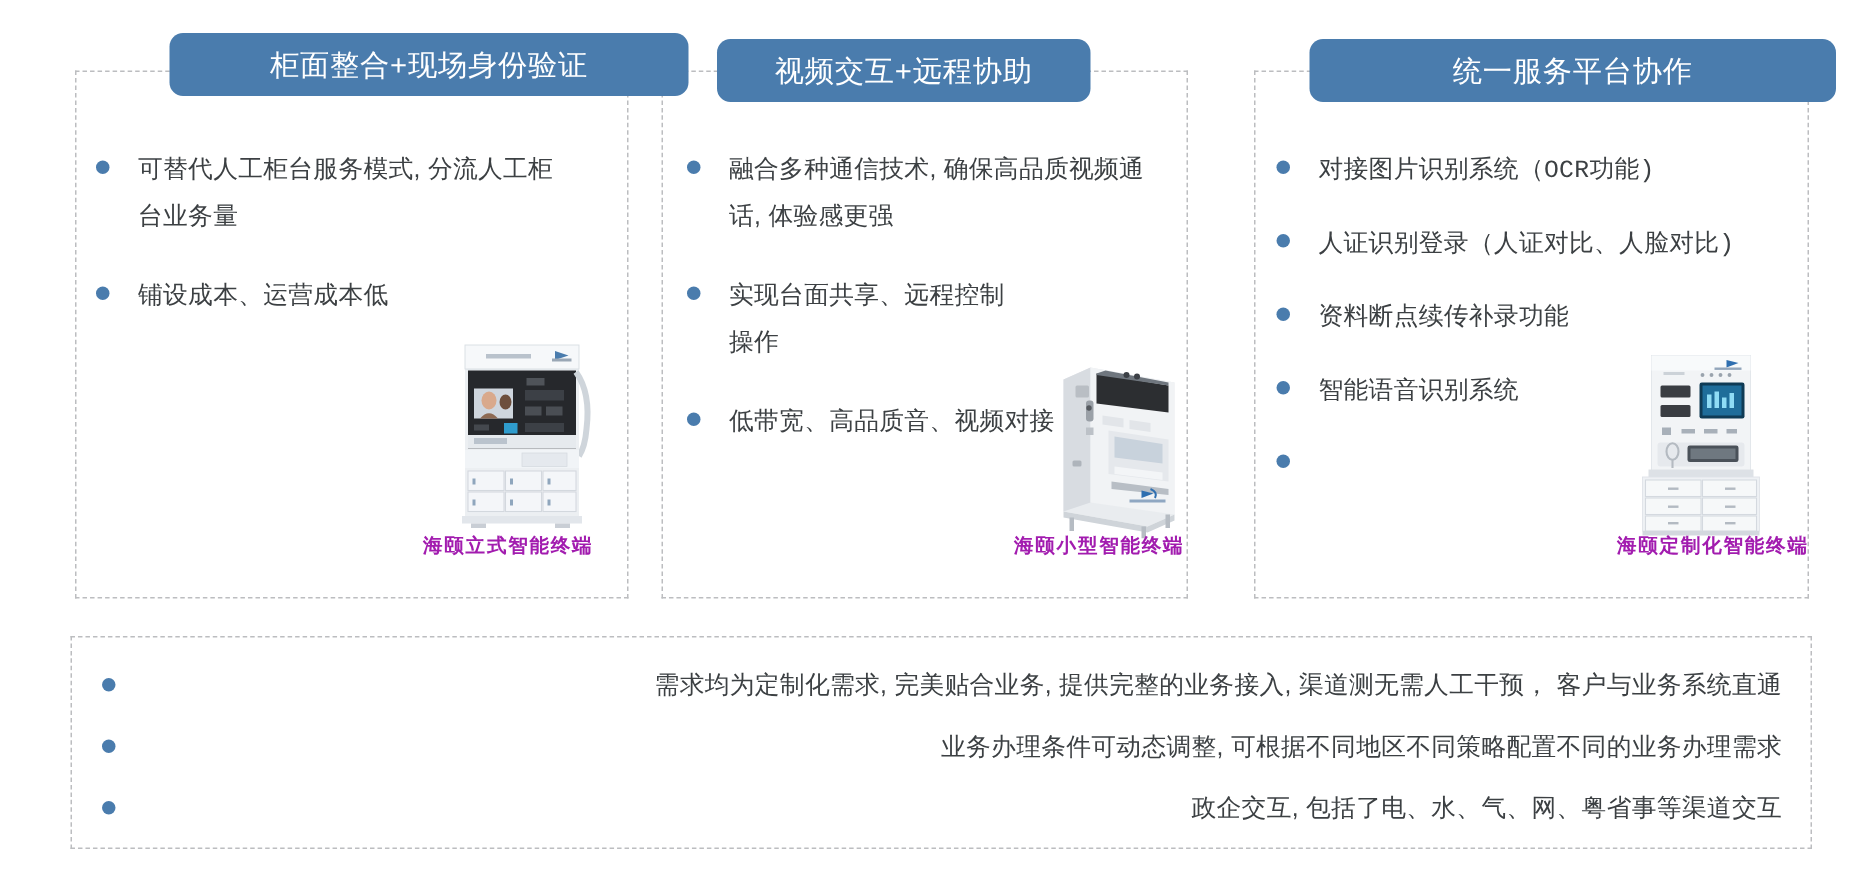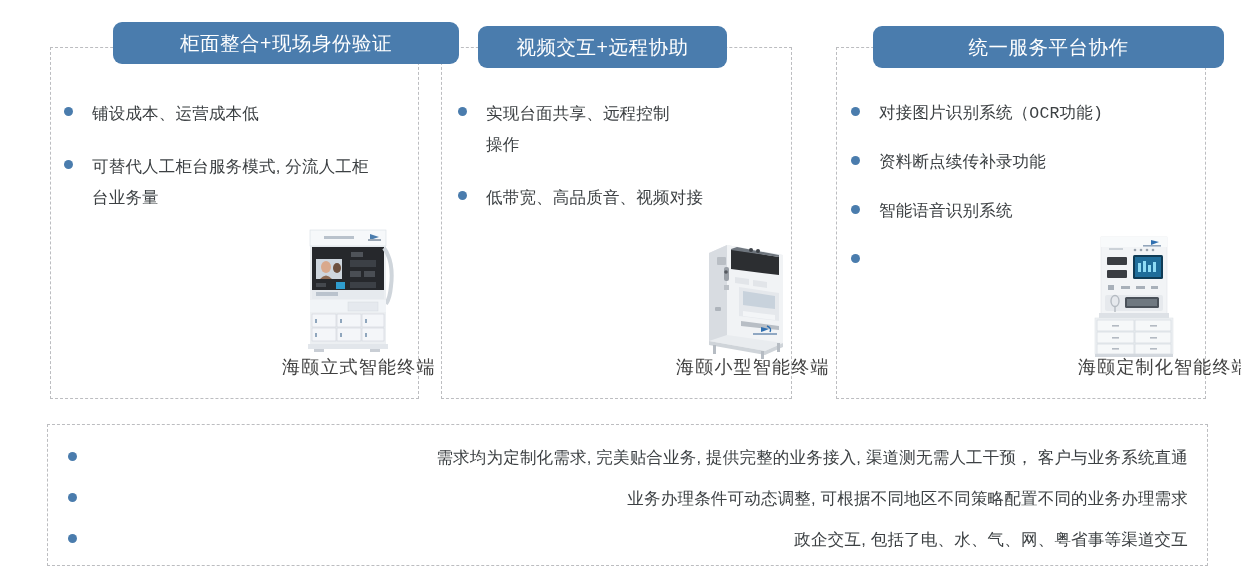--- a/index.html
+++ b/index.html
@@ -79,25 +79,26 @@
   .w-narrow { max-width: 208px; }
   .w-mid    { max-width: 210px; }
 
   
   .device {
     position: absolute;
     z-index: 2;
   }
   .caption {
     position: absolute;
-    font-size: 18px;
-    color: #404040;
+    font-size: 13px;
+    color: #a21caf;
     letter-spacing: 1.2px;
     white-space: nowrap;
     z-index: 4;
+    font-weight: bold;
   }
   .cap1 { left: 282px;  top: 355px; }
   .cap2 { left: 676px;  top: 355px; }
   .cap3 { left: 1062px; top: 355px; margin-left: 16px; }
 
   
   .bottom-panel {
     position: absolute;
     left: 47px;
     top: 424px;
@@ -126,25 +127,25 @@
 <body>
 
 <div id="root">
 
   <div class="card c1"></div>
   <div class="pill p1">柜面整合+现场身份验证</div>
 
   <div class="bullets b1">
     <div class="bullet">
       <span class="dot"></span>
+      <span class="btext w-narrow" style="max-width:290px">可替代人工柜台服务模式, 分流人工柜台业务量</span>
+    </div>
+    <div class="bullet">
+      <span class="dot"></span>
       <span class="btext">铺设成本、运营成本低</span>
-    </div>
-    <div class="bullet">
-      <span class="dot"></span>
-      <span class="btext w-narrow" style="max-width:290px">可替代人工柜台服务模式, 分流人工柜台业务量</span>
     </div>
   </div>
 
   <svg class="device" style="left:296px; top:226px;" width="108" height="128" viewBox="0 0 108 128">
     <rect x="14" y="4" width="76" height="118" fill="#eceff2"></rect>
     <rect x="14" y="4" width="76" height="16" fill="#f6f8fa" stroke="#d8dde3" stroke-width="0.6"></rect>
     <rect x="28" y="10" width="30" height="3" fill="#b9c2cc"></rect>
     <path d="M74 8 l9 3 -9 3 z" fill="#4a7cad"></path>
     <rect x="72" y="13" width="13" height="2" fill="#9aa7b5"></rect>
     <rect x="16" y="21" width="72" height="52" fill="#26282c"></rect>
@@ -185,20 +186,24 @@
     <rect x="74" y="123" width="10" height="3" fill="#c9ced5"></rect>
   </svg>
   <div class="caption cap1">海颐立式智能终端</div>
 
   <div class="card c2"></div>
   <div class="pill p2">视频交互+远程协助</div>
 
   <div class="bullets b2">
     <div class="bullet">
       <span class="dot"></span>
+      <span class="btext" style="max-width:290px">融合多种通信技术, 确保高品质视频通话, 体验感更强</span>
+    </div>
+    <div class="bullet">
+      <span class="dot"></span>
       <span class="btext w-mid" style="max-width:190px">实现台面共享、远程控制操作</span>
     </div>
     <div class="bullet">
       <span class="dot"></span>
       <span class="btext">低带宽、高品质音、视频对接</span>
     </div>
   </div>
 
   <svg class="device" style="left:691px; top:231px;" width="106" height="128" viewBox="0 0 106 128">
     <polygon points="18,22 36,14 92,24 92,112 74,120 18,110" fill="#e9ecef"></polygon>
@@ -232,20 +237,24 @@
   <div class="card c3"></div>
   <div class="pill p3">统一服务平台协作</div>
 
   <div class="bullets b3">
     <div class="bullet">
       <span class="dot"></span>
       <span class="btext">对接图片识别系统（OCR功能)</span>
     </div>
     <div class="bullet">
       <span class="dot"></span>
+      <span class="btext">人证识别登录（人证对比、人脸对比)</span>
+    </div>
+    <div class="bullet">
+      <span class="dot"></span>
       <span class="btext">资料断点续传补录功能</span>
     </div>
     <div class="bullet">
       <span class="dot"></span>
       <span class="btext">智能语音识别系统</span>
     </div>
     <div class="bullet">
       <span class="dot"></span>
     </div>
   </div>

